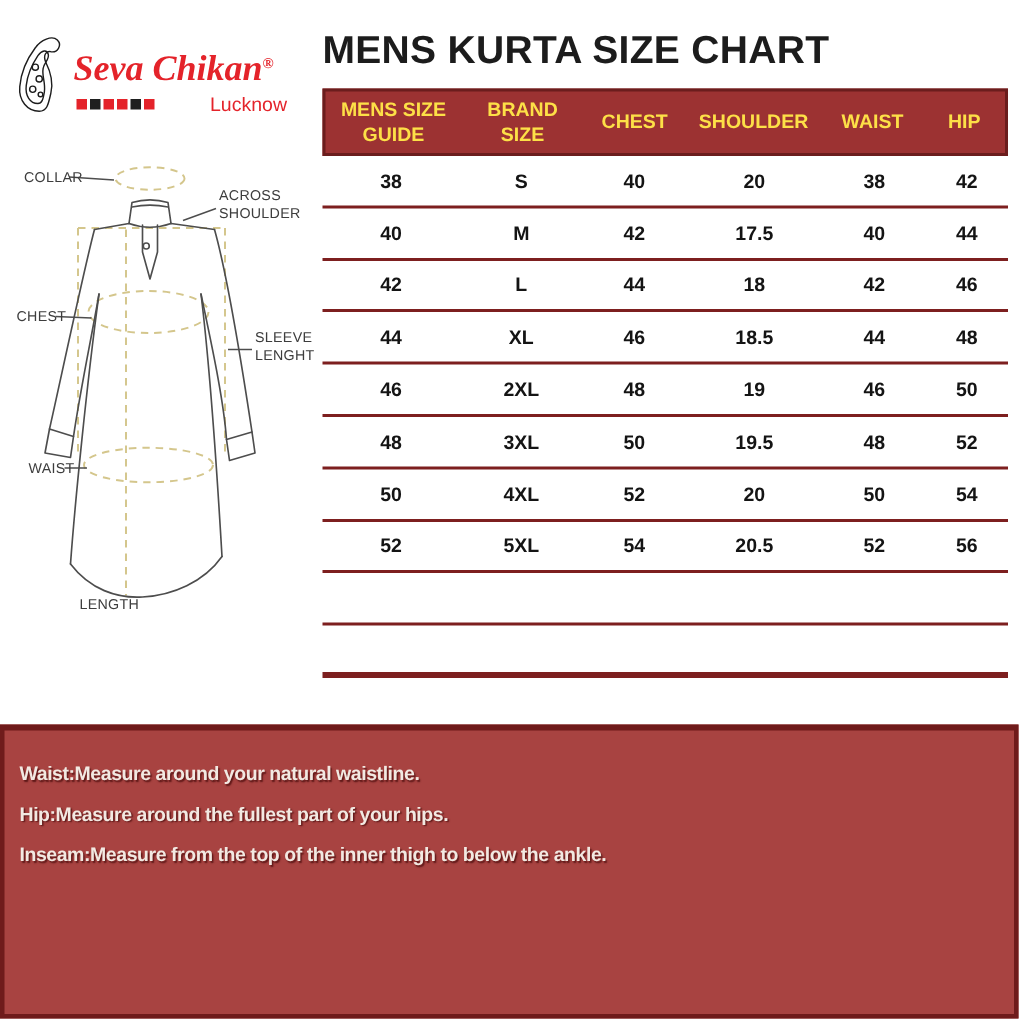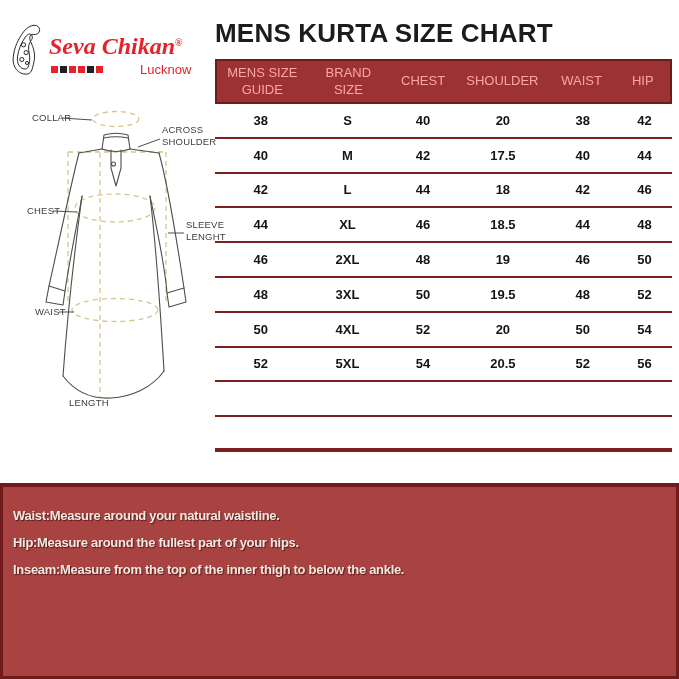--- a/index.html
+++ b/index.html
@@ -24,31 +24,31 @@
   .brand-sub{display:flex;align-items:center;margin-top:5px;margin-left:2px;gap:32px;}
   .squares{display:flex;gap:2px;margin-right:5px;}
   .square{width:7px;height:7px;display:inline-block;}
   .lucknow{color:var(--accent);font-size:13px;line-height:1;}
 
   
   .page-title{position:absolute;left:215px;top:18px;width:457px;text-align:left;font-size:26px;font-weight:bold;color:#1c1c1c;white-space:nowrap;letter-spacing:0.2px;}
 
   
   .size-table{position:absolute;left:215px;top:59px;width:457px;}
-  .thead{box-sizing:border-box;height:45px;background:var(--head-bg);border:2px solid var(--head-border);display:flex;align-items:center;color:#fca5a5;font-weight:normal;font-size:13px;text-align:center;}
+  .thead{box-sizing:border-box;height:45px;background:var(--head-bg);border:2px solid var(--head-border);display:flex;align-items:center;color:#fde047;font-weight:bold;font-size:13px;text-align:center;}
   .hcell{white-space:pre-line;line-height:1.25;}
   .trow{display:flex;align-items:center;height:32.8px;border-bottom:2px solid var(--divider);font-weight:bold;font-size:13px;color:#141414;text-align:center;}
   .trow.last{height:30.8px;border-bottom-width:4px;}
 
   
   .notes{position:absolute;left:0;top:483px;width:679px;height:196px;box-sizing:border-box;background:var(--notes-bg);border:3px solid var(--notes-border);border-top-width:4px;padding:20px 8px 0 10px;}
   .note-line{color:var(--notes-text);font-weight:bold;font-size:13px;line-height:17px;margin-bottom:10px;letter-spacing:-0.3px;white-space:nowrap;text-shadow:1px 1px 1px rgba(80,15,15,0.85);}
 
   
-  .diagram{position:absolute;left:16px;top:105px;width:215px;height:320px;}
+  .diagram{position:absolute;left:0;top:105px;width:215px;height:320px;}
   .diagram svg{display:block;}
   .kline{fill:none;stroke:var(--outline);stroke-width:1.1;stroke-linejoin:round;stroke-linecap:round;}
   .dash{fill:none;stroke:var(--dash);stroke-width:1.3;stroke-dasharray:5 4;}
   .leader{stroke:var(--outline);stroke-width:1;}
   .dlabel{font-family:"Liberation Sans",sans-serif;font-size:9.5px;fill:#3d3d3d;letter-spacing:0.2px;}
   .plogo{fill:none;stroke:#1d1d1d;stroke-width:1.1;stroke-linejoin:round;}
 </style>
 </head>
 <body>
 

